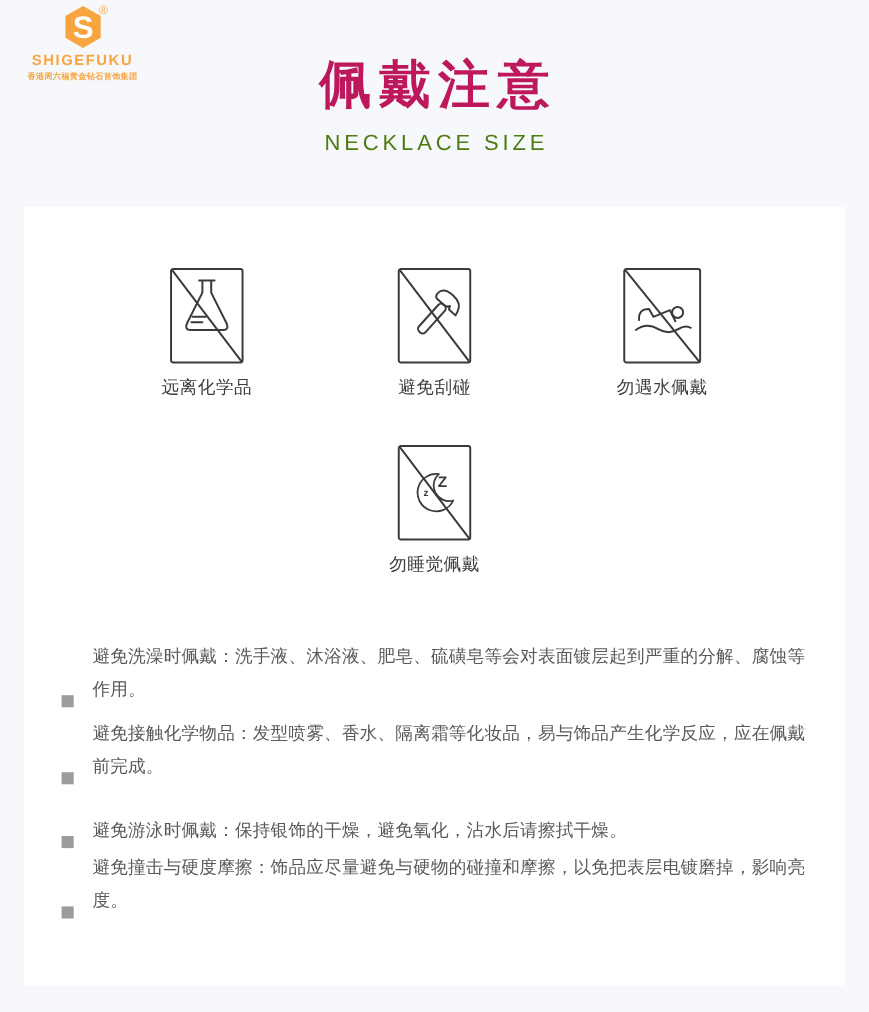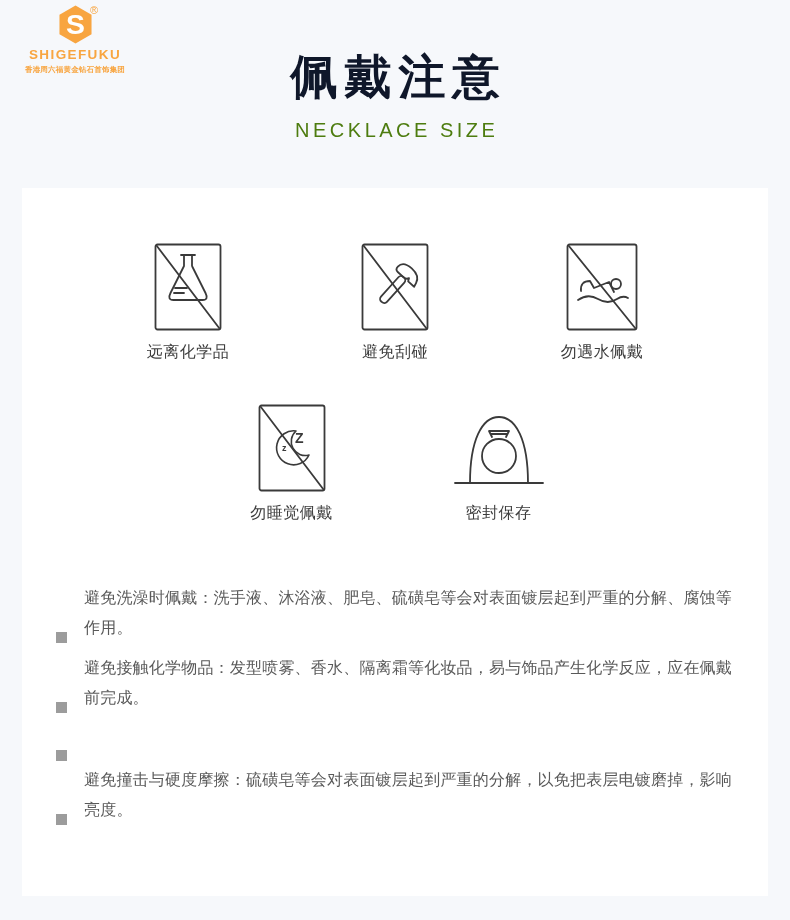--- a/index.html
+++ b/index.html
@@ -9,21 +9,21 @@
     background:#f6f8fb; overflow:hidden;
   }
   
   .brand { position:absolute; left:22px; top:4px; width:106px; text-align:center; color:#f8a540; }
   .brand-logo-row { position:relative; height:42px; }
   .brand-reg { position:absolute; top:0; left:68px; font-size:11px; color:#f8a540; }
   .brand-name { font-size:13.5px; font-weight:bold; letter-spacing:1.4px; margin-top:1px; }
   .brand-tagline { font-size:7.5px; font-weight:bold; margin-top:3px; letter-spacing:0.2px; white-space:nowrap; }
   
   .header { position:absolute; top:46px; left:0; right:0; text-align:center; }
-  .title { font-size:47px; color:#0f172a; letter-spacing:7px; font-weight:600; text-indent:7px; }
+  .title { font-size:47px; color:#be185d; letter-spacing:7px; font-weight:600; text-indent:7px; }
   .subtitle { font-size:20px; color:#4d7c0f; letter-spacing:3.5px; margin-top:10px; text-indent:3.5px; }
   
   .card { position:absolute; left:22px; top:188px; width:746px; height:708px; background:#ffffff; }
   
   .icons-grid { position:absolute; top:0; left:0; right:0; padding-top:55px;
     display:flex; flex-wrap:wrap; justify-content:center;gap:15px; }
   .icon-cell { width:192px; display:flex; flex-direction:column; align-items:center; margin-bottom:26px; }
   .icon-art { height:88px; display:flex; align-items:flex-end; }
   .icon-label { margin-top:11px; font-size:16px; color:#3d3d3d; letter-spacing:0.5px; }
   .icon-art svg { stroke:#3a3a3a; fill:none; stroke-width:1.8; stroke-linecap:round; stroke-linejoin:round; }
@@ -109,47 +109,37 @@
             <rect x="1.5" y="1.5" width="65" height="85" rx="2"></rect>
             <path d="M38 27 A 17 17 0 1 0 51 51 A 14 14 0 0 1 38 27 Z" stroke-width="1.6"></path>
             <text x="37" y="39" font-size="14">Z</text>
             <text x="24" y="47" font-size="9">z</text>
             <line x1="2.5" y1="2.5" x2="65.5" y2="85.5"></line>
           </svg>
         </div>
         <div class="icon-label">勿睡觉佩戴</div>
       </div>
 
-      <div class="icon-cell">
-        <div class="icon-art">
-          <svg width="92" height="88" viewBox="0 0 92 88">
-            <path d="M17 79 C17 36 29 13 46 13 C63 13 75 36 75 79"></path>
-            <circle cx="46" cy="52" r="17"></circle>
-            <path d="M39 33 l-3 -6 h20 l-3 6 M38 30 h16"></path>
-            <line x1="2" y1="79" x2="90" y2="79"></line>
-          </svg>
-        </div>
-        <div class="icon-label">密封保存</div>
-      </div>
 
 
     </div>
 
     <div class="precautions">
       <div class="precaution">
         <span class="bullet"></span>
         <span class="ptext">避免洗澡时佩戴：洗手液、沐浴液、肥皂、硫磺皂等会对表面镀层起到严重的分解、腐蚀等作用。</span>
       </div>
       <div class="precaution">
         <span class="bullet"></span>
         <span class="ptext">避免接触化学物品：发型喷雾、香水、隔离霜等化妆品，易与饰品产生化学反应，应在佩戴前完成。</span>
       </div>
       <div class="precaution">
         <span class="bullet"></span>
+        <span class="ptext">避免游泳时佩戴：保持银饰的干燥，避免氧化，沾水后请擦拭干燥。</span>
       </div>
       <div class="precaution">
         <span class="bullet"></span>
-        <span class="ptext">避免撞击与硬度摩擦：硫磺皂等会对表面镀层起到严重的分解，以免把表层电镀磨掉，影响亮度。</span>
+        <span class="ptext">避免撞击与硬度摩擦：饰品应尽量避免与硬物的碰撞和摩擦，以免把表层电镀磨掉，影响亮度。</span>
       </div>
     </div>
 
   </div>
 </div>
 
 </body></html>

